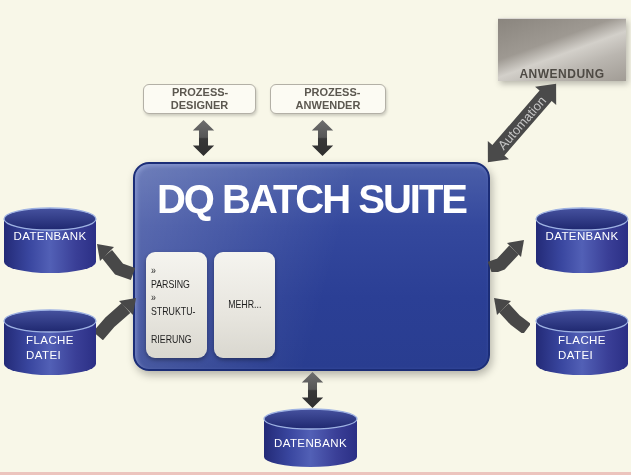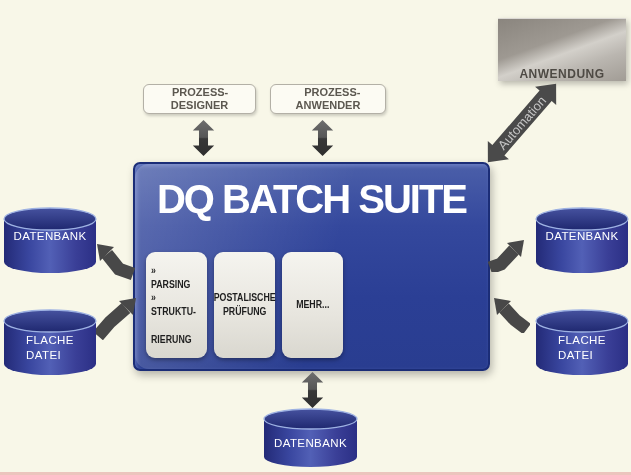--- a/index.html
+++ b/index.html
@@ -24,21 +24,21 @@
     color:#5c5850;font-weight:bold;font-size:11px;line-height:1.2;
     white-space:pre-line;
   }
   .pbox1{left:143px;top:84px;width:111px;height:28px;}
   .pbox2{left:270px;top:84px;width:114px;height:28px;}
 
   
   .suite{
     position:absolute;
     left:133px;top:162px;width:357px;height:209px;
-    border-radius:7px;
+    border-radius:16px;
     background:linear-gradient(180deg,#4b5fa9 0%,#34489d 30%,#2b3f95 65%,#293d90 100%);
     border:2px solid #1b2d77;
     box-sizing:border-box;
     box-shadow:2px 4px 8px rgba(0,0,0,0.28), inset 2px 2px 4px rgba(150,170,230,0.45);
   }
   .suite::before{
     content:"";position:absolute;inset:0;border-radius:14px;
     background:linear-gradient(105deg,rgba(255,255,255,0.20) 0%,rgba(255,255,255,0.06) 38%,rgba(255,255,255,0) 55%);
     pointer-events:none;
   }
@@ -50,21 +50,21 @@
   .cards{
     position:absolute;left:11px;top:88px;
     display:flex;gap:7px;
   }
   .card{
     width:61px;height:106px;border-radius:9px;
     background:linear-gradient(180deg,#f5f4ef 0%,#e7e5de 60%,#d9d7cf 100%);
     box-shadow:0 2px 4px rgba(0,0,0,0.35);
     display:flex;align-items:center;justify-content:center;
     text-align:center;
-    color:#1e1e1e;font-weight:bold;font-size:11px;line-height:1.25;
+    color:#1e1e1e;font-weight:normal;font-size:11px;line-height:1.25;
     white-space:pre-wrap;
   }
   .card .lbl{display:inline-block;transform:scaleX(0.80);transform-origin:center center;}
   .card.left-align{justify-content:flex-start;text-align:left;padding-left:5px;box-sizing:border-box;}
   .card.left-align .lbl{transform-origin:left center;}
 
   
   .appbox{
     position:absolute;left:498px;top:18px;width:128px;height:62px;
     border-radius:0;
@@ -142,24 +142,20 @@
 
   <div class="suite">
     <div class="suite-title">DQ BATCH SUITE</div>
     <div class="cards">
       <div class="card left-align">
         <span class="lbl">» PARSING
 » STRUKTU-
    RIERUNG</span>
       </div>
       <div class="card">
-        <span class="lbl">POSTALISCHE
-PRÜFUNG</span>
-      </div>
-      <div class="card">
         <span class="lbl">MEHR...</span>
       </div>
     </div>
   </div>
 
   <div class="appbox">
     <span>ANWENDUNG</span>
   </div>
 
   <svg class="abs" style="left:464px;top:67px" width="116" height="112" viewBox="0 0 116 112">

